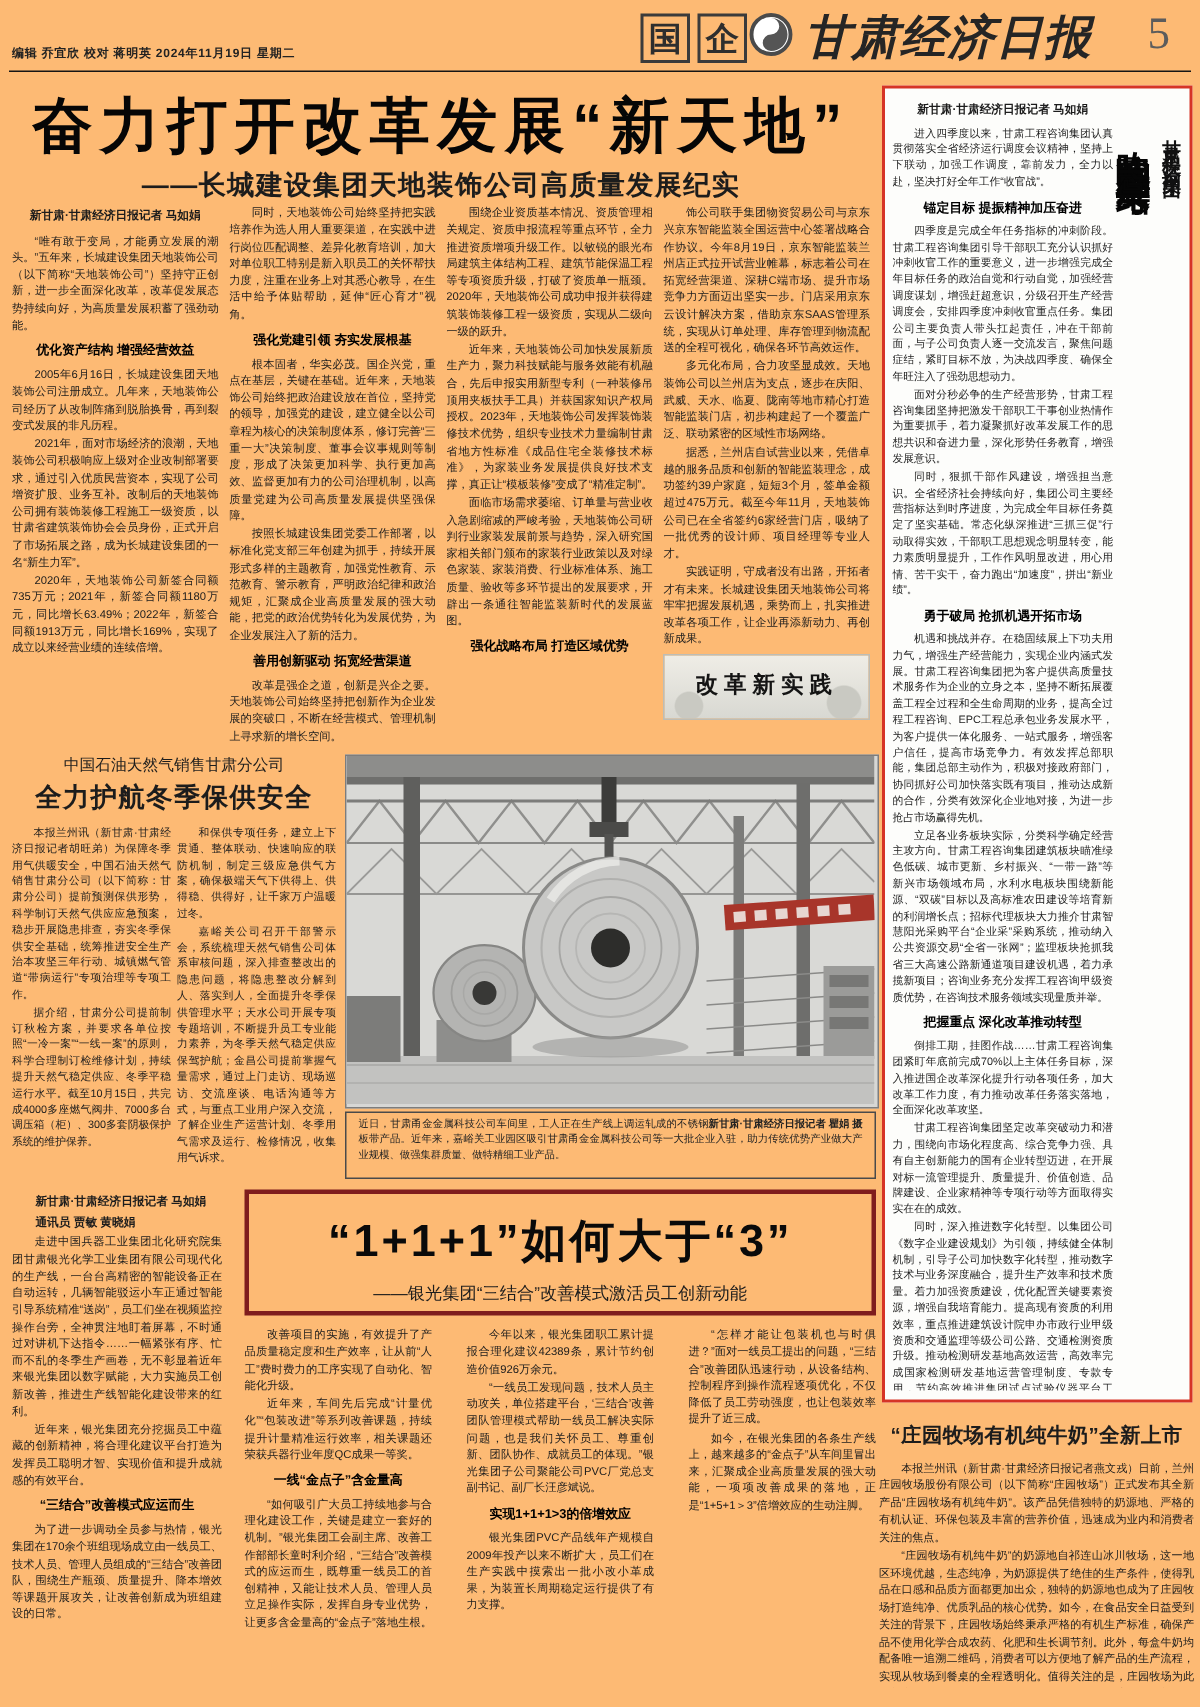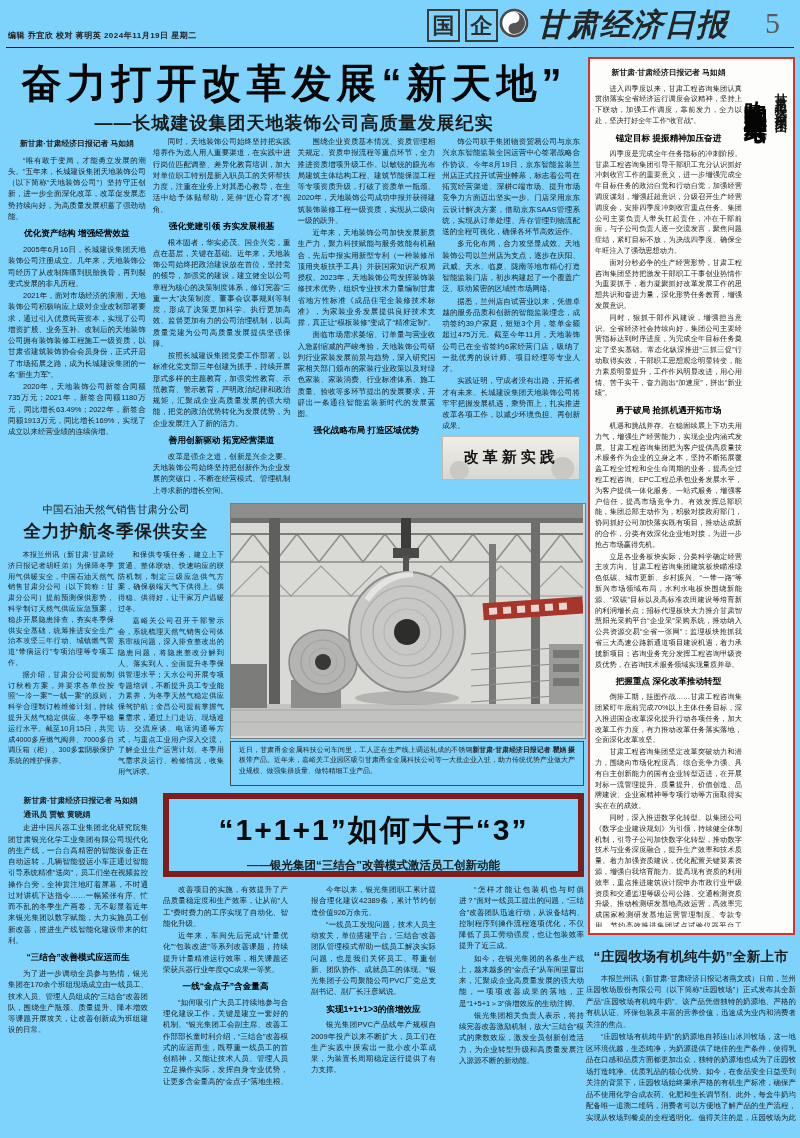--- a/index.html
+++ b/index.html
@@ -1,16 +1,16 @@
 <!DOCTYPE html>
 <html><head>
 <meta charset="utf-8">
 <style>
   html,body{margin:0;padding:0;background:#e9e9e6;}
-  .page{position:relative;width:800px;height:1138px;background:#7dd3fc;margin:0 auto;
+  .page{position:relative;width:800px;height:1138px;background:#fdba74;margin:0 auto;
         font-family:"Liberation Sans","DejaVu Sans",sans-serif;color:#1c1c1c;overflow:hidden;}
   
   .edition{position:absolute;left:8px;top:30px;font-size:8px;letter-spacing:.5px;color:#222;font-weight:bold;}
   .guoqi{position:absolute;left:427px;top:9px;display:flex;gap:5px;}
   .guoqi .gbox{width:29px;height:29px;border:2.5px solid #3b3b3b;font-size:22px;font-weight:bold;
         color:#2e2e2e;display:flex;align-items:center;justify-content:center;}
   .logo{position:absolute;left:499px;top:8px;width:30px;height:30px;}
   .masthead{position:absolute;left:536px;top:4px;font-family:Liberation Serif, serif;
         font-size:31px;font-weight:bold;font-style:italic;letter-spacing:1px;color:#252525;}
   .pagenum{position:absolute;right:20px;top:6px;font-size:30px;color:#5c5c5c;font-family:"Liberation Serif",serif;}
@@ -38,23 +38,23 @@
   .gas-h{font-size:17.5px;font-weight:900;text-align:center;letter-spacing:1px;margin-top:2px;}
   .gas-cols{position:relative;display:flex;gap:4px;margin-top:7px;height:230px;font-size:7.2px;line-height:1.5;}
   
   .photo{position:absolute;left:230px;top:503px;width:354px;height:234px;border:1px solid #7d7d7d;background:#d7d7d5;}
   .caption{position:absolute;left:230px;top:741px;width:354px;height:45px;border:1px solid #4a4a4a;
         padding:3px 8px;box-sizing:border-box;font-family:"Liberation Serif","DejaVu Serif",serif;
         font-size:6.9px;line-height:1.5;text-align:justify;color:#222;}
   .caption .credit{font-weight:bold;float:right;font-family:"Liberation Sans",sans-serif;}
   
   .inn-col1{position:absolute;left:8px;top:795px;width:140px;height:338px;overflow:hidden;font-size:7.5px;line-height:1.5;}
-  .inn-box{position:absolute;left:163px;top:793px;width:421px;height:84px;border:6px solid #7f1d1d;box-sizing:border-box;}
+  .inn-box{position:absolute;left:163px;top:793px;width:421px;height:84px;border:3px solid #7f1d1d;box-sizing:border-box;}
   .inn-h{margin-top:11px;text-align:center;font-size:30px;font-weight:900;letter-spacing:2px;color:#0a0a0a;}
-  .inn-sub{margin-top:7px;text-align:center;font-size:11.5px;font-weight:bold;}
+  .inn-sub{margin-top:7px;text-align:center;font-size:11.5px;font-weight:normal;}
   .inn-cols{left:163px;top:884px;width:421px;height:249px;gap:23px;font-size:7.5px;line-height:1.5;}
   
   .redbox{position:absolute;left:588px;top:57px;width:207px;height:878px;border:2px solid #d63426;box-sizing:border-box;background:#fdfdfb;}
   .c-text{position:absolute;left:5px;top:6px;width:147px;height:862px;overflow:hidden;font-size:7.2px;line-height:1.5;}
   .c-kicker{position:absolute;right:4px;top:24px;writing-mode:vertical-rl;font-size:12.5px;font-weight:bold;
         letter-spacing:4px;color:#111;}
   .c-title{position:absolute;right:21px;top:24px;writing-mode:vertical-rl;font-size:23px;font-weight:900;
         letter-spacing:2px;color:#060606;}
   
   .milk{position:absolute;left:586px;top:948px;width:210px;}
@@ -104,21 +104,21 @@
     <div class="col">
       <p>围绕企业资质基本情况、资质管理相关规定、资质申报流程等重点环节，全力推进资质增项升级工作。以敏锐的眼光布局建筑主体结构工程、建筑节能保温工程等专项资质升级，打破了资质单一瓶颈。2020年，天地装饰公司成功申报并获得建筑装饰装修工程一级资质，实现从二级向一级的跃升。</p>
       <p>近年来，天地装饰公司加快发展新质生产力，聚力科技赋能与服务效能有机融合，先后申报实用新型专利（一种装修吊顶用夹板扶手工具）并获国家知识产权局授权。2023年，天地装饰公司发挥装饰装修技术优势，组织专业技术力量编制甘肃省地方性标准《成品住宅全装修技术标准》，为家装业务发展提供良好技术支撑，真正让“模板装修”变成了“精准定制”。</p>
       <p>面临市场需求萎缩、订单量与营业收入急剧缩减的严峻考验，天地装饰公司研判行业家装发展前景与趋势，深入研究国家相关部门颁布的家装行业政策以及对绿色家装、家装消费、行业标准体系、施工质量、验收等多环节提出的发展要求，开辟出一条通往智能监装新时代的发展蓝图。</p>
       <div class="sh">强化战略布局 打造区域优势</div>
     </div>
     <div class="col">
       <p>饰公司联手集团物资贸易公司与京东兴京东智能监装全国运营中心签署战略合作协议。今年8月19日，京东智能监装兰州店正式拉开试营业帷幕，标志着公司在拓宽经营渠道、深耕C端市场、提升市场竞争力方面迈出坚实一步。门店采用京东云设计解决方案，借助京东SAAS管理系统，实现从订单处理、库存管理到物流配送的全程可视化，确保各环节高效运作。</p>
       <p>多元化布局，合力攻坚显成效。天地装饰公司以兰州店为支点，逐步在庆阳、武威、天水、临夏、陇南等地市精心打造智能监装门店，初步构建起了一个覆盖广泛、联动紧密的区域性市场网络。</p>
       <p>据悉，兰州店自试营业以来，凭借卓越的服务品质和创新的智能监装理念，成功签约39户家庭，短短3个月，签单金额超过475万元。截至今年11月，天地装饰公司已在全省签约6家经营门店，吸纳了一批优秀的设计师、项目经理等专业人才。</p>
-      <p>实践证明，守成者没有出路，开拓者才有未来。长城建设集团天地装饰公司将牢牢把握发展机遇，乘势而上，扎实推进改革各项工作，以减少环境负担、再创新成果。</p>
+      <p>实践证明，守成者没有出路，开拓者才有未来。长城建设集团天地装饰公司将牢牢把握发展机遇，乘势而上，扎实推进改革各项工作，让企业再添新动力、再创新成果。</p>
       <div class="banner">改革新实践</div>
     </div>
   </div>
 
   <div class="gas bt">
     <div class="gas-k">中国石油天然气销售甘肃分公司</div>
     <div class="gas-h">全力护航冬季保供安全</div>
     <div class="gas-cols">
       <div class="col">
         <p>本报兰州讯（新甘肃·甘肃经济日报记者胡旺弟）为保障冬季用气供暖安全，中国石油天然气销售甘肃分公司（以下简称：甘肃分公司）提前预测保供形势，科学制订天然气供应应急预案，稳步开展隐患排查，夯实冬季保供安全基础，统筹推进安全生产治本攻坚三年行动、城镇燃气管道“带病运行”专项治理等专项工作。</p>
@@ -194,20 +194,21 @@
   </div>
   <div class="caption">
     <span class="credit">新甘肃·甘肃经济日报记者 瞿娟 摄</span>
     <span>近日，甘肃甬金金属科技公司车间里，工人正在生产线上调运轧成的不锈钢板带产品。近年来，嘉峪关工业园区吸引甘肃甬金金属科技公司等一大批企业入驻，助力传统优势产业做大产业规模、做强集群质量、做特精细工业产品。</span>
   </div>
 
   <div class="inn-col1 bt">
     <div class="byline2">新甘肃·甘肃经济日报记者 马如娟</div>
     <div class="byline2">通讯员 贾敏 黄晓娟</div>
     <p>走进中国兵器工业集团北化研究院集团甘肃银光化学工业集团有限公司现代化的生产线，一台台高精密的智能设备正在自动运转，几辆智能驳运小车正通过智能引导系统精准“送岗”，员工们坐在视频监控操作台旁，全神贯注地盯着屏幕，不时通过对讲机下达指令……一幅紧张有序、忙而不乱的冬季生产画卷，无不彰显着近年来银光集团以数字赋能，大力实施员工创新改善，推进生产线智能化建设带来的红利。</p>
+    <p>近年来，银光集团充分挖掘员工中蕴藏的创新精神，将合理化建议平台打造为发挥员工聪明才智、实现价值和提升成就感的有效平台。</p>
     <div class="sh">“三结合”改善模式应运而生</div>
     <p>为了进一步调动全员参与热情，银光集团在170余个班组现场成立由一线员工、技术人员、管理人员组成的“三结合”改善团队，围绕生产瓶颈、质量提升、降本增效等课题开展攻关，让改善创新成为班组建设的日常。</p>
   </div>
   <div class="inn-box">
     <div class="inn-h">“1+1+1”如何大于“3”</div>
     <div class="inn-sub">——银光集团“三结合”改善模式激活员工创新动能</div>
   </div>
   <div class="colwrap inn-cols bt">
     <div class="col">
       <p>改善项目的实施，有效提升了产品质量稳定度和生产效率，让从前“人工”费时费力的工序实现了自动化、智能化升级。</p>
@@ -217,21 +218,20 @@
     </div>
     <div class="col">
       <p>今年以来，银光集团职工累计提报合理化建议42389条，累计节约创造价值926万余元。</p>
       <p>“一线员工发现问题，技术人员主动攻关，单位搭建平台，‘三结合’改善团队管理模式帮助一线员工解决实际问题，也是我们关怀员工、尊重创新、团队协作、成就员工的体现。”银光集团子公司聚能公司PVC厂党总支副书记、副厂长汪彦斌说。</p>
       <div class="sh">实现1+1+1&gt;3的倍增效应</div>
       <p>银光集团PVC产品线年产规模自2009年投产以来不断扩大，员工们在生产实践中摸索出一批小改小革成果，为装置长周期稳定运行提供了有力支撑。</p>
     </div>
     <div class="col">
       <p>“怎样才能让包装机也与时俱进？”面对一线员工提出的问题，“三结合”改善团队迅速行动，从设备结构、控制程序到操作流程逐项优化，不仅降低了员工劳动强度，也让包装效率提升了近三成。</p>
       <p>如今，在银光集团的各条生产线上，越来越多的“金点子”从车间里冒出来，汇聚成企业高质量发展的强大动能，一项项改善成果的落地，正是“1+5+1＞3”倍增效应的生动注脚。</p>
-      <p>银光集团相关负责人表示，将持续完善改善激励机制，放大“三结合”模式的乘数效应，激发全员创新创造活力，为企业转型升级和高质量发展注入源源不断的新动能。</p>
     </div>
   </div>
 
   <div class="redbox">
     <div class="c-kicker">甘肃工程咨询集团：</div>
     <div class="c-title"><span>吹响冲刺四季度</span><span>『集结号』</span></div>
     <div class="c-text bt">
       <div class="byline">新甘肃·甘肃经济日报记者 马如娟</div>
       <p>进入四季度以来，甘肃工程咨询集团认真贯彻落实全省经济运行调度会议精神，坚持上下联动，加强工作调度，靠前发力，全力以赴，坚决打好全年工作“收官战”。</p>
       <div class="sh">锚定目标 提振精神加压奋进</div>

